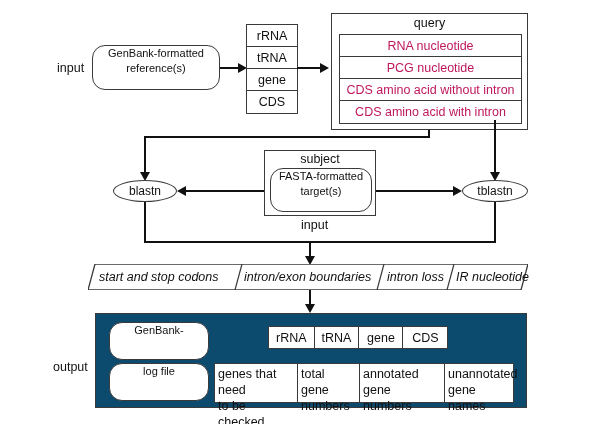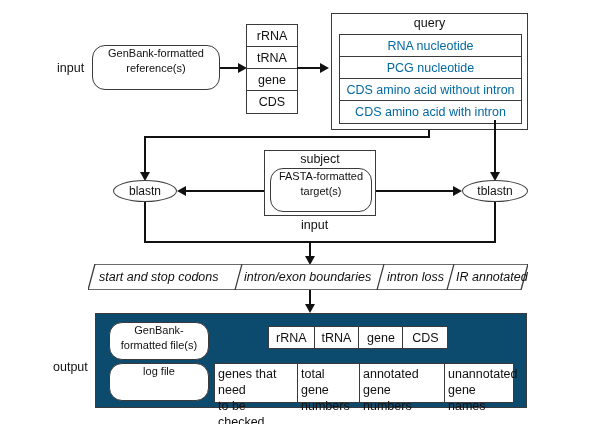--- a/index.html
+++ b/index.html
@@ -117,21 +117,21 @@
   }
   #query-rows {
     position: absolute; left: 7px; top: 20px; width: 183px;
     box-sizing: border-box;
     border: 1.2px solid #3a3a3a;
   }
   #query-rows .q-row {
     height: 22px; box-sizing: border-box;
     border-bottom: 1.2px solid #3a3a3a;
     display: flex; align-items: center; justify-content: center;
-    font-size: 12.5px; color: #0369a1; white-space: nowrap;
+    font-size: 12.5px; color: #be185d; white-space: nowrap;
   }
   #query-rows .q-row:last-child { border-bottom: none; }
 
   
   #subject-group {
     position: absolute;
     left: 264px; top: 150px;
     width: 112px; height: 66px;
     box-sizing: border-box;
     border: 1.3px solid #3a3a3a;
@@ -278,34 +278,33 @@
   <div id="paral-band">
     <svg width="440" height="26" viewBox="0 0 440 26">
       <polygon points="7,0 440,0 433,26 0,26" fill="#ffffff" stroke="#3a3a3a" stroke-width="1.3"></polygon>
       <line x1="154" y1="0" x2="147" y2="26" stroke="#3a3a3a" stroke-width="1.2"></line>
       <line x1="296" y1="0" x2="289" y2="26" stroke="#3a3a3a" stroke-width="1.2"></line>
       <line x1="366" y1="0" x2="359" y2="26" stroke="#3a3a3a" stroke-width="1.2"></line>
     </svg>
     <div class="paral-label" style="left:11px; top:0;">start and stop codons</div>
     <div class="paral-label" style="left:156px; top:0;">intron/exon boundaries</div>
     <div class="paral-label" style="left:299px; top:0;">intron loss</div>
-    <div class="paral-label" style="left:368px; top:0;">IR annotated</div>
+    <div class="paral-label" style="left:368px; top:0;">IR nucleotide</div>
   </div>
 
   <div class="vline" style="left:309px; top:290px; height:18px;"></div>
   <div class="arrow down" style="left:305px; top:304px;"></div>
 
   <div class="lbl" style="left:53px; top:361px;">output</div>
 
   <div id="output-group">
 
     <div class="rounded" id="out-genbank">
       <div>
         <div>GenBank-</div>
-        <div>formatted file(s)</div>
       </div>
     </div>
 
     <div class="rounded" id="out-logfile">
       <span>log file</span>
     </div>
 
     <div id="out-tags">
       <div class="otag">rRNA</div>
       <div class="otag">tRNA</div>

